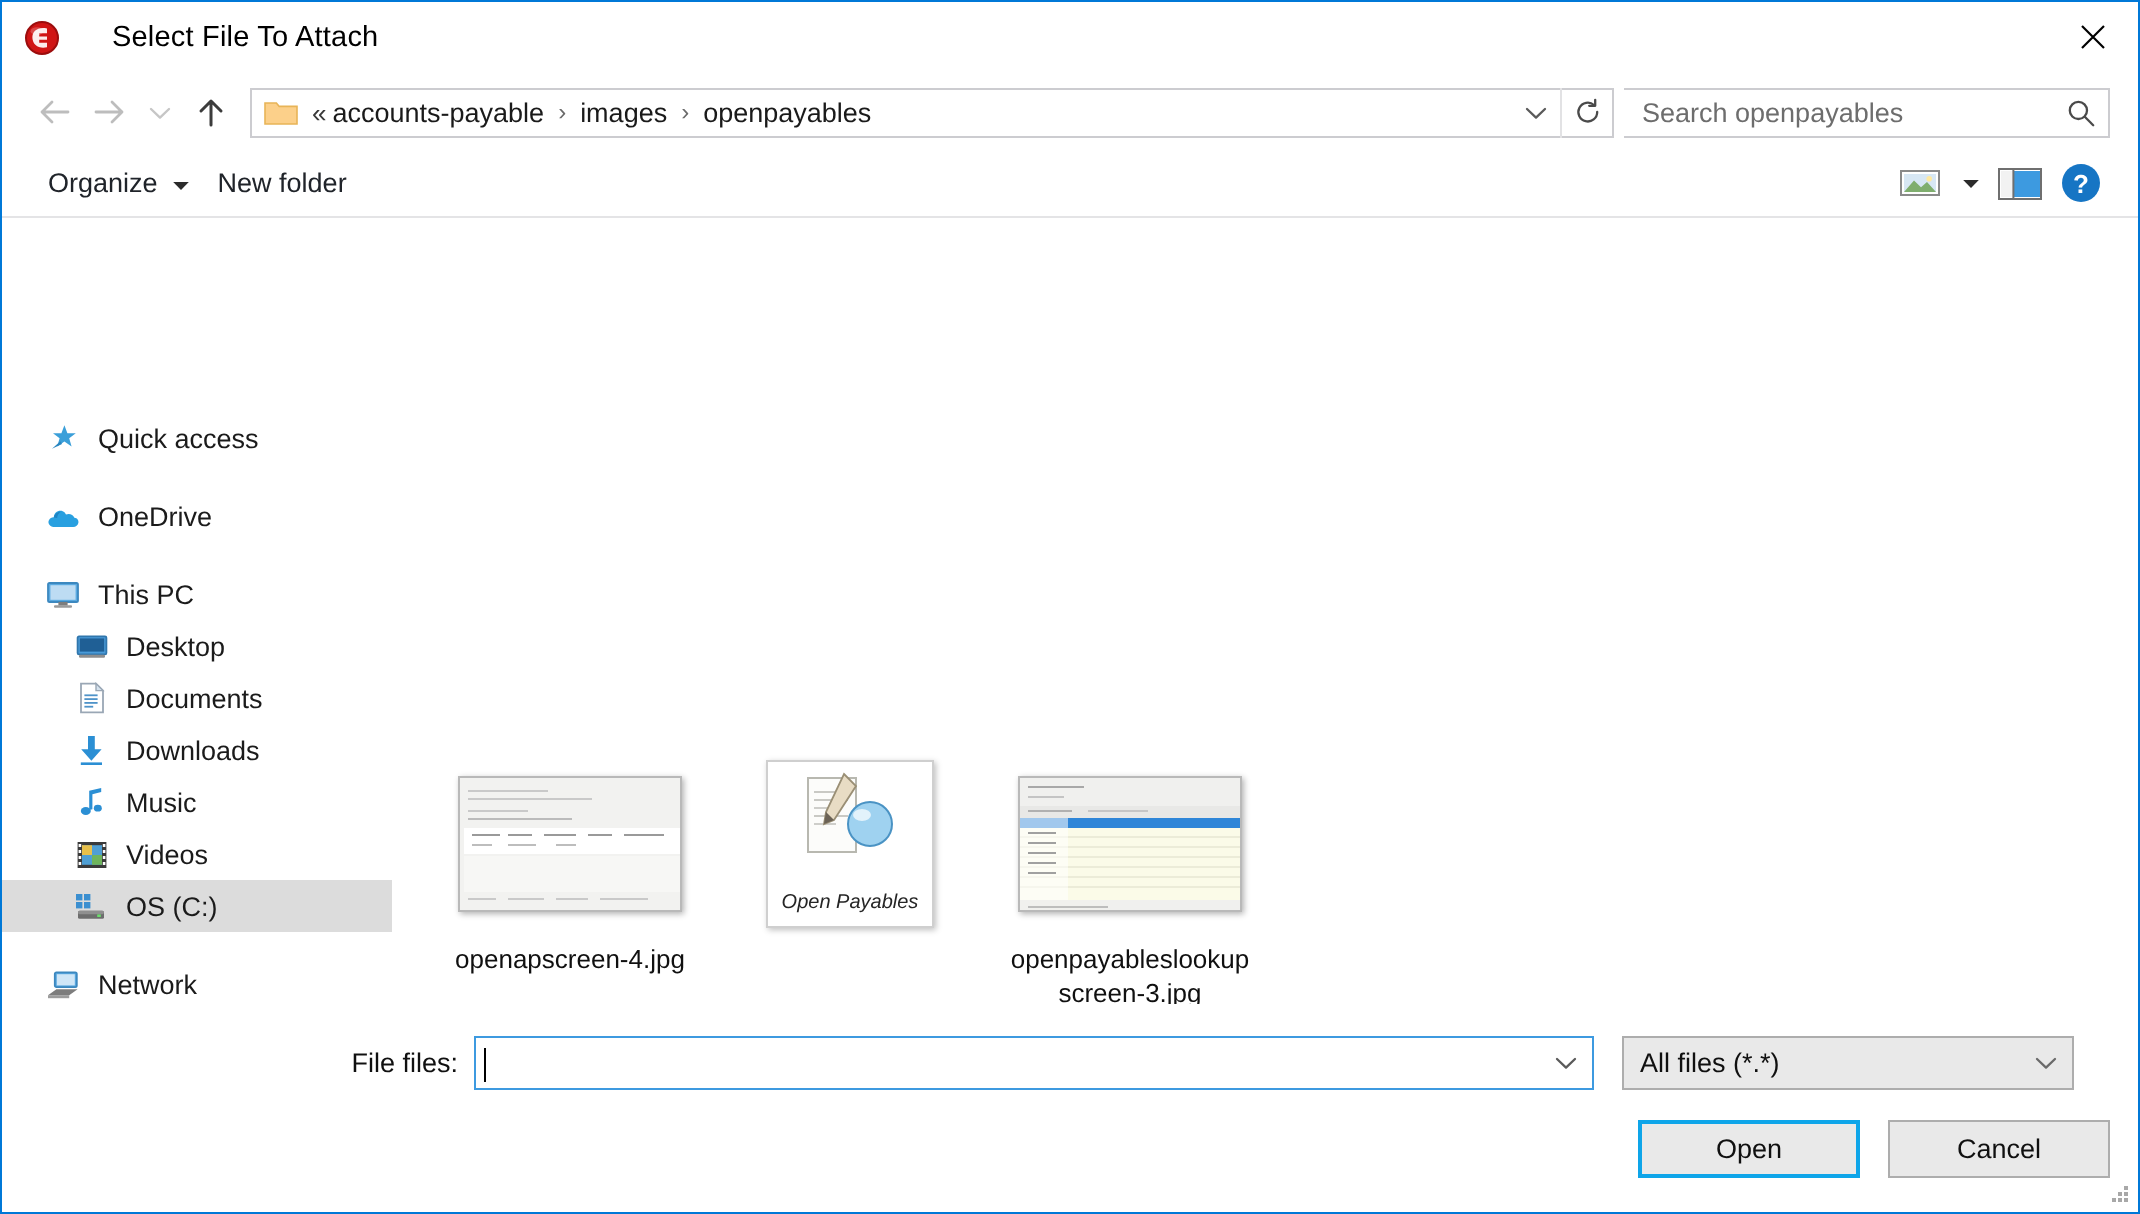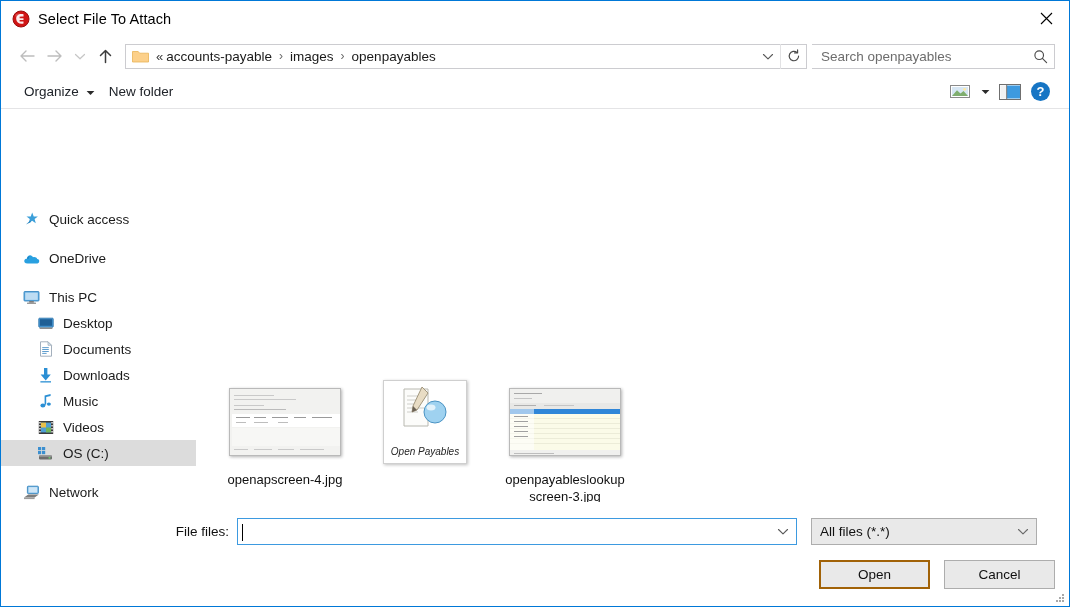--- a/index.html
+++ b/index.html
@@ -16,21 +16,21 @@
     background: #ffffff;
     border: 1px solid #0078d7;
     overflow: hidden;
   }
 
   
   #titlebar {
     position: relative;
     height: 36px;
     background: #ffffff;
-    display: flex; align-items: center;
+    display: flex; align-items: center; gap: 18px;
   }
   #app-icon {
     width: 18px; height: 18px;
     margin-left: 11px; margin-right: 8px;
     position: relative; flex: none;
   }
   #title-text {
     font-size: 14.5px; color: #000000;
     letter-spacing: .1px;
   }
@@ -304,21 +304,21 @@
   .dlg-btn {
     width: 111px; height: 29px;
     font-size: 13.5px; color: #101010;
     display: flex; align-items: center; justify-content: center;
     background: #e9e9e9;
     border: 1px solid #adadad;
     cursor: pointer;
     font-family: "Liberation Sans", sans-serif;
   }
   .dlg-btn.default {
-    border: 2px solid #a16207;
+    border: 2px solid #0ea5e9;
   }
   #cancel-btn { margin-left: 14px; }
   #resize-grip {
     position: absolute; right: 3px; bottom: 2px;
     width: 13px; height: 13px;
   }
 </style>
 </head>
 <body>
 

